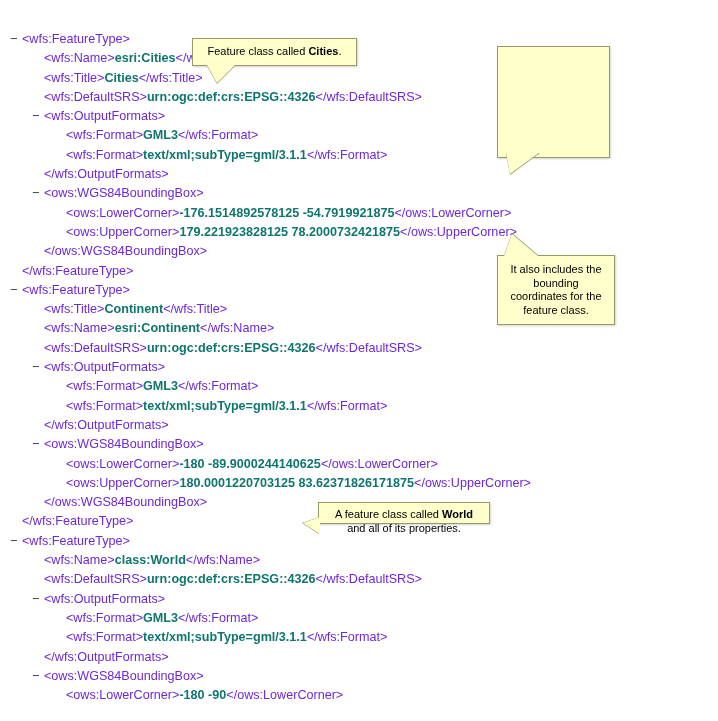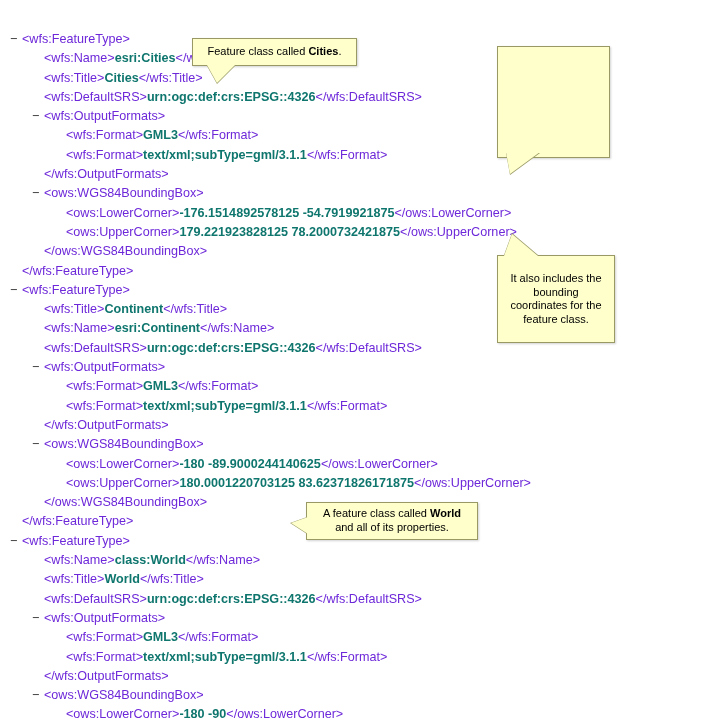--- a/index.html
+++ b/index.html
@@ -97,41 +97,41 @@
     border-left: 4px solid transparent;
     border-right: 30px solid transparent;
     border-top: 22px solid #ffffcc;
     filter: drop-shadow(0 1px 0 #999966);
   }
   
   #callout-bounds {
     left: 497px;
     top: 255px;
     width: 118px;
-    height: 88px;
+    height: 70px;
     display: flex;
     align-items: center;
     justify-content: flex-end;
   }
   #callout-bounds .tail {
     left: 6px;
     top: -22px;
     border-left: 8px solid transparent;
     border-right: 26px solid transparent;
     border-bottom: 22px solid #ffffcc;
     filter: drop-shadow(0 -1px 0 #999966);
   }
   
   #callout-world {
-    left: 306px;
+    left: 318px;
     top: 502px;
     width: 172px;
-    height: 38px;
+    height: 22px;
     display: flex;
-    align-items: flex-end;
+    align-items: flex-start;
     justify-content: center;
   }
   #callout-world .tail {
     left: -16px;
     top: 14px;
     border-top: 6px solid transparent;
     border-bottom: 11px solid transparent;
     border-right: 17px solid #ffffcc;
     filter: drop-shadow(-1px 0 0 #999966);
   }
@@ -161,21 +161,20 @@
     <div class="line"><span style="display: inline-block; width: 54px;"></span><span class="toggle" style="display: inline-block; width: 12px;"></span><span class="tag">&lt;wfs:Format&gt;</span><span class="val">GML3</span><span class="tag">&lt;/wfs:Format&gt;</span></div>
     <div class="line"><span style="display: inline-block; width: 54px;"></span><span class="toggle" style="display: inline-block; width: 12px;"></span><span class="tag">&lt;wfs:Format&gt;</span><span class="val">text/xml;subType=gml/3.1.1</span><span class="tag">&lt;/wfs:Format&gt;</span></div>
     <div class="line"><span style="display: inline-block; width: 32px;"></span><span class="toggle" style="display: inline-block; width: 12px;"></span><span class="tag">&lt;/wfs:OutputFormats&gt;</span></div>
     <div class="line"><span style="display: inline-block; width: 32px;"></span><span class="toggle" style="display: inline-block; width: 12px;">−</span><span class="tag">&lt;ows:WGS84BoundingBox&gt;</span></div>
     <div class="line"><span style="display: inline-block; width: 54px;"></span><span class="toggle" style="display: inline-block; width: 12px;"></span><span class="tag">&lt;ows:LowerCorner&gt;</span><span class="val">-180 -89.9000244140625</span><span class="tag">&lt;/ows:LowerCorner&gt;</span></div>
     <div class="line"><span style="display: inline-block; width: 54px;"></span><span class="toggle" style="display: inline-block; width: 12px;"></span><span class="tag">&lt;ows:UpperCorner&gt;</span><span class="val">180.0001220703125 83.62371826171875</span><span class="tag">&lt;/ows:UpperCorner&gt;</span></div>
     <div class="line"><span style="display: inline-block; width: 32px;"></span><span class="toggle" style="display: inline-block; width: 12px;"></span><span class="tag">&lt;/ows:WGS84BoundingBox&gt;</span></div>
     <div class="line"><span style="display: inline-block; width: 10px;"></span><span class="toggle" style="display: inline-block; width: 12px;"></span><span class="tag">&lt;/wfs:FeatureType&gt;</span></div>
     <div class="line"><span style="display: inline-block; width: 10px;"></span><span class="toggle" style="display: inline-block; width: 12px;">−</span><span class="tag">&lt;wfs:FeatureType&gt;</span></div>
     <div class="line"><span style="display: inline-block; width: 32px;"></span><span class="toggle" style="display: inline-block; width: 12px;"></span><span class="tag">&lt;wfs:Name&gt;</span><span class="val">class:World</span><span class="tag">&lt;/wfs:Name&gt;</span></div>
-    <div class="line"><span style="display: inline-block; width: 32px;"></span><span class="toggle" style="display: inline-block; width: 12px;"></span><span class="tag">&lt;wfs:Title&gt;</span><span class="val">World</span><span class="tag">&lt;/wfs:Title&gt;</span></div>
     <div class="line"><span style="display: inline-block; width: 32px;"></span><span class="toggle" style="display: inline-block; width: 12px;"></span><span class="tag">&lt;wfs:DefaultSRS&gt;</span><span class="val">urn:ogc:def:crs:EPSG::4326</span><span class="tag">&lt;/wfs:DefaultSRS&gt;</span></div>
     <div class="line"><span style="display: inline-block; width: 32px;"></span><span class="toggle" style="display: inline-block; width: 12px;">−</span><span class="tag">&lt;wfs:OutputFormats&gt;</span></div>
     <div class="line"><span style="display: inline-block; width: 54px;"></span><span class="toggle" style="display: inline-block; width: 12px;"></span><span class="tag">&lt;wfs:Format&gt;</span><span class="val">GML3</span><span class="tag">&lt;/wfs:Format&gt;</span></div>
     <div class="line"><span style="display: inline-block; width: 54px;"></span><span class="toggle" style="display: inline-block; width: 12px;"></span><span class="tag">&lt;wfs:Format&gt;</span><span class="val">text/xml;subType=gml/3.1.1</span><span class="tag">&lt;/wfs:Format&gt;</span></div>
     <div class="line"><span style="display: inline-block; width: 32px;"></span><span class="toggle" style="display: inline-block; width: 12px;"></span><span class="tag">&lt;/wfs:OutputFormats&gt;</span></div>
     <div class="line"><span style="display: inline-block; width: 32px;"></span><span class="toggle" style="display: inline-block; width: 12px;">−</span><span class="tag">&lt;ows:WGS84BoundingBox&gt;</span></div>
     <div class="line"><span style="display: inline-block; width: 54px;"></span><span class="toggle" style="display: inline-block; width: 12px;"></span><span class="tag">&lt;ows:LowerCorner&gt;</span><span class="val">-180 -90</span><span class="tag">&lt;/ows:LowerCorner&gt;</span></div>
   </div>
 
 <div class="callout" id="callout-cities">

